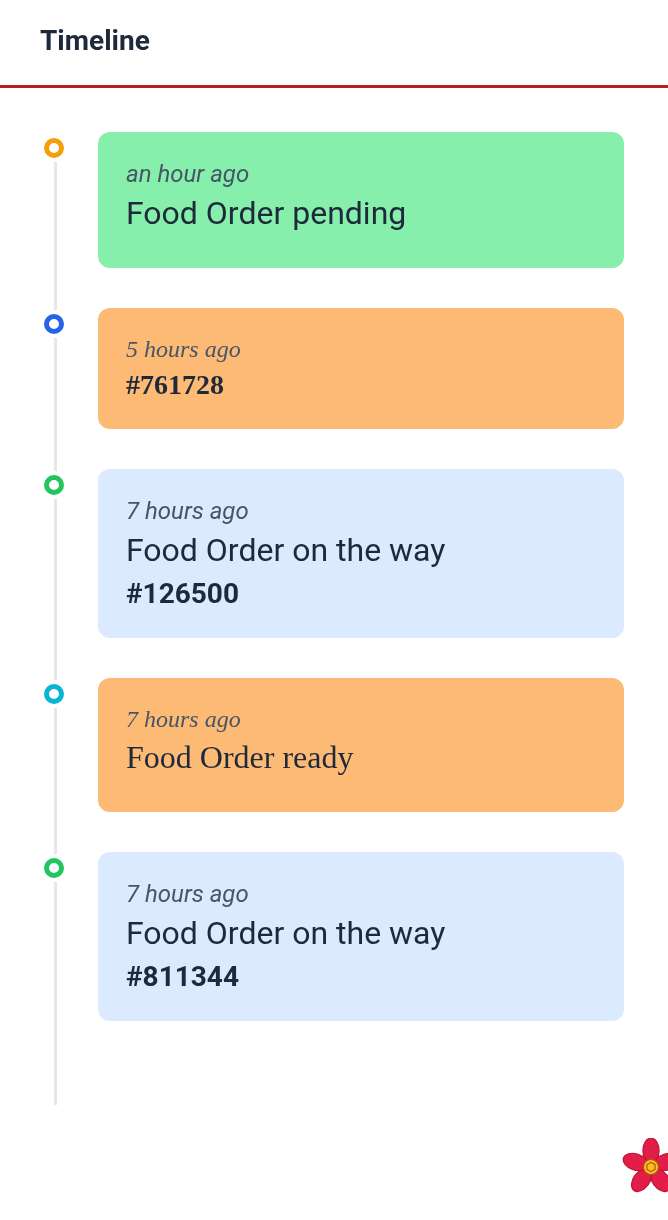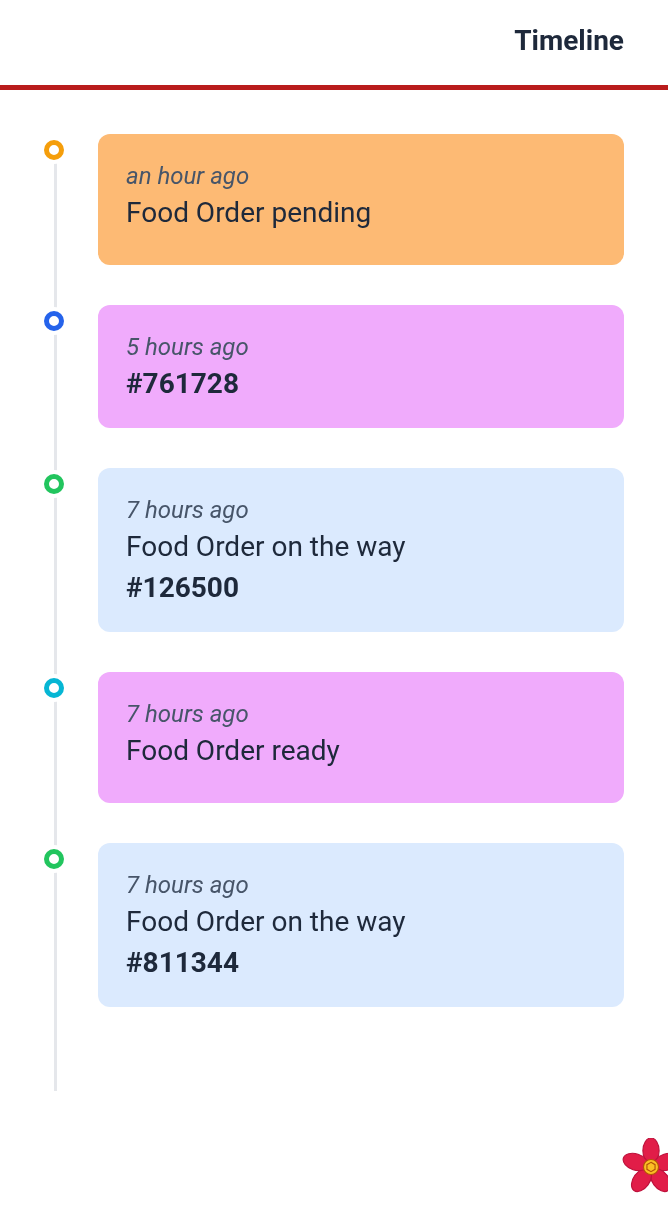--- a/index.html
+++ b/index.html
@@ -7,23 +7,22 @@
       padding: 0;
       box-sizing: border-box;
     }
     body {
       font-family: -apple-system, BlinkMacSystemFont, "Segoe UI", Roboto, Helvetica, Arial, sans-serif;
       background: #ffffff;
       color: #1e293b;
       width: 668px;
     }
     .header {
-      padding: 24px 44px 28px 16px;
-      border-bottom: 5px solid #b91c1c;
-      text-align: right;
+      padding: 24px 44px 28px 40px;
+      border-bottom: 3px solid #b91c1c;
     }
     .header h1 {
       font-size: 28px;
       font-weight: 700;
       color: #1e293b;
     }
     .timeline-container {
       position: relative;
       padding: 44px 44px 44px 44px;
     }
@@ -56,31 +55,31 @@
     }
     .dot-orange { border-color: #f59e0b; }
     .dot-blue { border-color: #2563eb; }
     .dot-green { border-color: #22c55e; }
     .dot-cyan { border-color: #06b6d4; }
     .timeline-card {
       flex: 1;
       padding: 28px 28px 28px 28px;
       border-radius: 12px;
     }
-    .card-yellow { background: #fdba74; }
-    .card-teal { background: #f0abfc; }
+    .card-yellow { background: #86efac; }
+    .card-teal { background: #fdba74; font-family: Liberation Serif, serif; }
     .card-lightblue { background: #dbeafe; }
     .timeline-time {
       font-style: italic;
       font-size: 24px;
       color: #475569;
       margin-bottom: 6px;
     }
     .timeline-title {
-      font-size: 28px;
+      font-size: 32px;
       color: #1e293b;
       margin-bottom: 8px;
     }
     .timeline-id {
       font-size: 28px;
       font-weight: 700;
       color: #1e293b;
     }
     .flower-icon {
       position: fixed;

